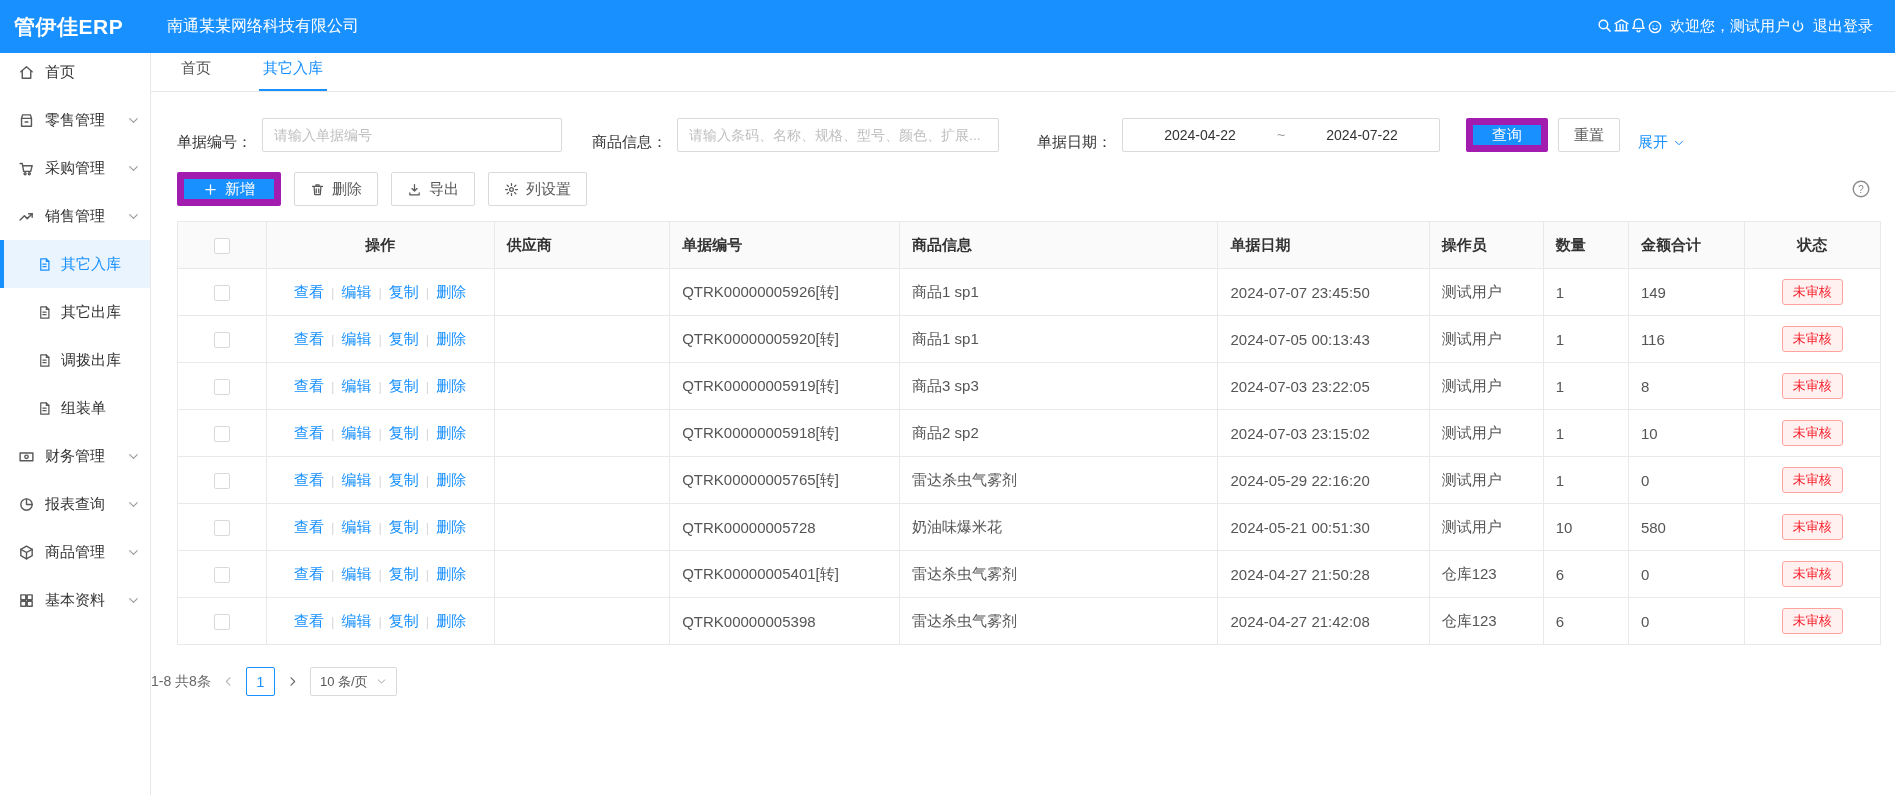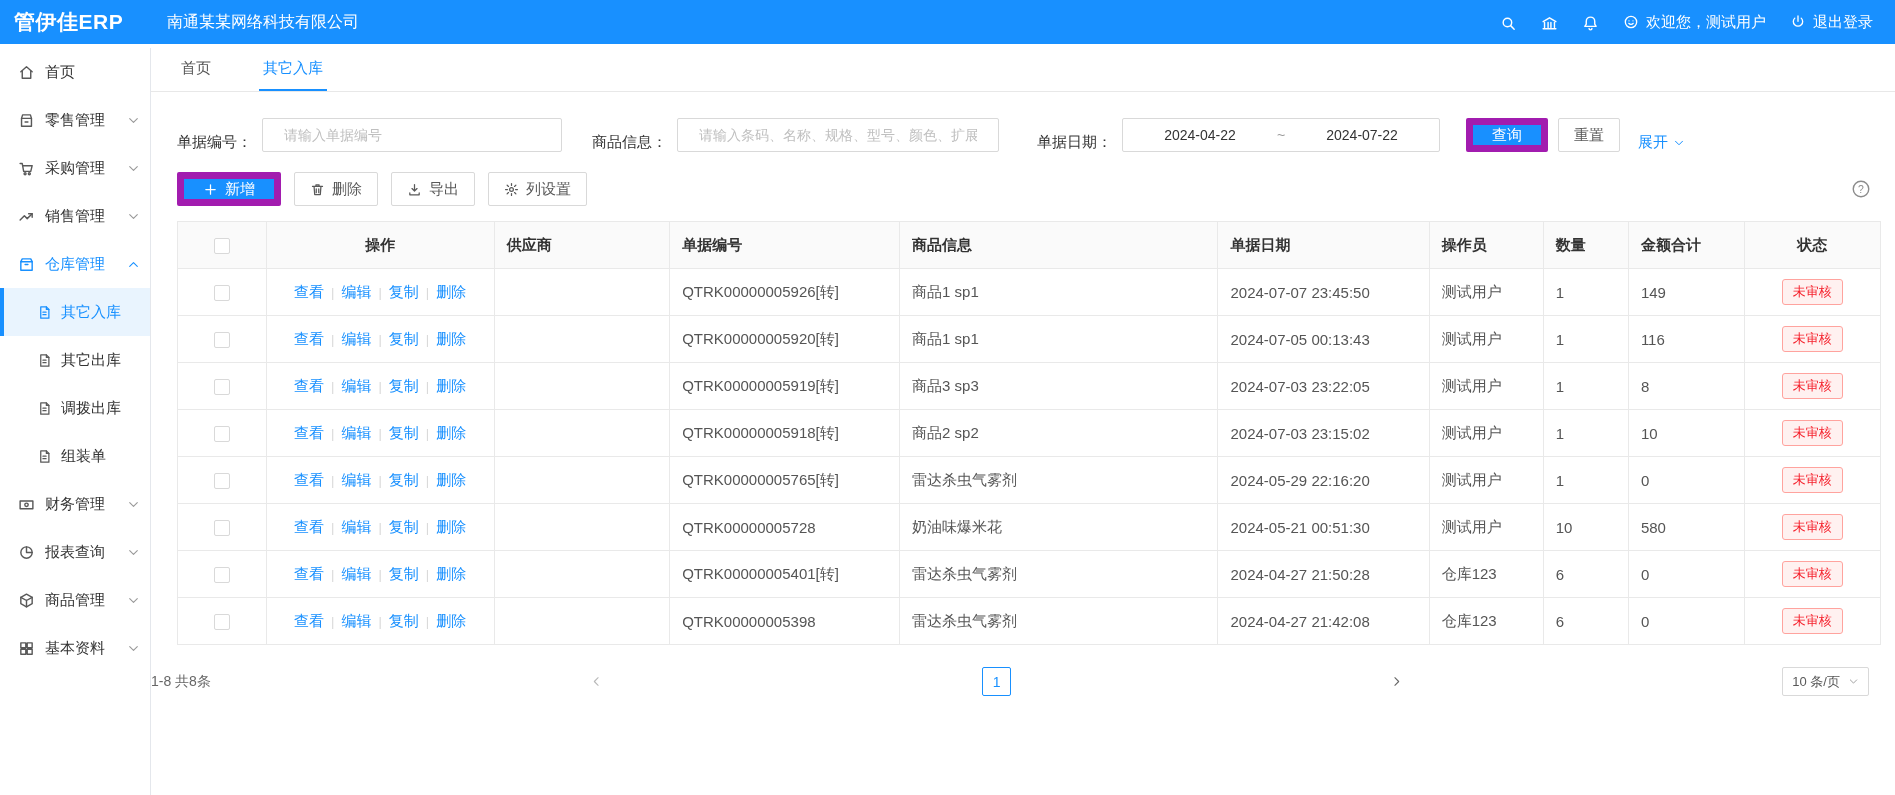--- a/index.html
+++ b/index.html
@@ -2,25 +2,25 @@
 <html><head>
 <meta charset="utf-8">
 <style>
   *{box-sizing:border-box;margin:0;padding:0}
   html,body{width:1895px;height:795px;overflow:hidden;background:#fff;
     font-family:"Liberation Sans","DejaVu Sans",sans-serif;color:#333;font-size:15px;}
   .icn{display:inline-flex;align-items:center;justify-content:center}
   .icn svg{width:100%;height:100%;display:block}
 
   
-  .header{position:fixed;top:0;left:0;right:0;height:44px;background:#1890ff;color:#fff;
+  .header{position:fixed;top:0;left:0;right:0;height:53px;background:#1890ff;color:#fff;
     display:flex;align-items:center;z-index:10}
   .logo{width:151px;padding-left:14px;font-size:21px;font-weight:bold;letter-spacing:.5px}
   .company{font-size:16px;margin-left:16px}
-  .header-right{margin-left:auto;display:flex;align-items:flex-end;gap:24px;padding-right:22px;font-size:15px}
+  .header-right{margin-left:auto;display:flex;align-items:flex-start;padding-right:22px;font-size:15px}
   .hicon{width:17px;height:17px;cursor:pointer;color:#fff}
   .huser,.hlogout{display:flex;align-items:center;gap:7px;cursor:pointer}
   .huser .icn,.hlogout .icn{width:16px;height:16px}
 
   
   .sidebar{position:fixed;top:48px;left:0;bottom:0;width:151px;background:#fff;
     border-right:1px solid #e4e7ec;z-index:5}
   .side-item{height:48px;display:flex;align-items:center;padding:0 10px 0 18px;cursor:pointer;color:#333}
   .side-item .s-icon{width:17px;height:17px;margin-right:10px;color:#595959;flex:none}
   .side-item .s-chevron{margin-left:auto;width:13px;height:13px;color:#999}
@@ -35,21 +35,21 @@
   
   .main{margin-left:151px;padding-top:48px}
   .tabbar{height:44px;border-bottom:1px solid #e8e8e8;display:flex;align-items:stretch;
     padding-left:26px;gap:44px;background:#fff}
   .tab{display:flex;align-items:center;color:#555;cursor:pointer;border-bottom:2px solid transparent;padding:0 4px}
   .tab.active{color:#1890ff;border-bottom-color:#1890ff}
 
   
   .filters{display:flex;align-items:flex-end;padding:26px 14px 0 26px;gap:10px}
   .f-label{white-space:nowrap}
-  .f-input{height:34px;border:1px solid #d9d9d9;border-radius:2px;padding:0 21px;font-size:14px;
+  .f-input{height:34px;border:1px solid #d9d9d9;border-radius:2px;padding:0 11px;font-size:14px;
     color:#333;outline:none;font-family:inherit}
   .f-input::placeholder{color:#bfbfbf}
   .in-billno{width:300px}
   .in-product{width:322px;margin-right:28px}
   .date-box{width:318px;height:34px;border:1px solid #d9d9d9;border-radius:2px;display:flex;
     align-items:center;cursor:pointer}
   .date-box .dv{flex:1;text-align:center;color:#333;font-size:14px}
   .date-box .dsep{color:#999;font-size:14px}
   .btn{height:34px;border-radius:2px;font-size:15px;display:inline-flex;align-items:center;
     justify-content:center;cursor:pointer;font-family:inherit;gap:7px}
@@ -73,22 +73,22 @@
   td{color:#555}
   .c{text-align:center}
   .cb{display:inline-block;width:16px;height:16px;border:1px solid #d9d9d9;border-radius:2px;
     background:#fff;vertical-align:middle;cursor:pointer}
   a.lnk{color:#1890ff;text-decoration:none;cursor:pointer}
   .sep{color:#d9d9d9;margin:0 7px;font-size:13px}
   .badge{display:inline-block;padding:3px 10px;font-size:13px;color:#f5222d;background:#fff1f0;
     border:1px solid #ffa39e;border-radius:3px;line-height:1.35}
 
   
-  .pagination{display:flex;align-items:center;justify-content:space-between;gap:11px;
-    padding:22px 26px 0 0;font-size:14px;color:#666}
+  .pagination{display:flex;align-items:center;justify-content:flex-start;gap:11px;
+    padding:22px 18px 0 0;font-size:14px;color:#666}
   .pg-arrow{width:13px;height:13px;color:#b8b8b8;cursor:pointer}
   .pg-arrow.en{color:#666}
   .pg-page{min-width:29px;height:29px;border:1px solid #1890ff;border-radius:2px;color:#1890ff;
     display:inline-flex;align-items:center;justify-content:center;cursor:pointer;background:#fff}
   .pg-size{height:29px;border:1px solid #d9d9d9;border-radius:2px;display:inline-flex;align-items:center;
     gap:8px;padding:0 9px;color:#595959;font-size:13px;cursor:pointer;background:#fff}
   .pg-size .icn{width:11px;height:11px;color:#999}
 </style>
 </head>
 <body>
@@ -182,35 +182,20 @@
         <span class="icn s-icon">
           <svg viewBox="0 0 24 24" fill="none" stroke="currentColor" stroke-width="2" stroke-linecap="round" stroke-linejoin="round">
             <path d="M3 17l6-6 4 4 7-7"></path>
             <path d="M15 8h5v5"></path>
           </svg>
         </span>
         <span class="s-label">销售管理</span>
         <span class="icn s-chevron">
           <svg viewBox="0 0 24 24" fill="none" stroke="currentColor" stroke-width="2" stroke-linecap="round" stroke-linejoin="round">
             <path d="M5 8.5l7 7 7-7"></path>
-          </svg>
-        </span>
-      </div>
-      <div class="side-item active">
-        <span class="icn s-icon">
-          <svg viewBox="0 0 24 24" fill="none" stroke="currentColor" stroke-width="2" stroke-linecap="round" stroke-linejoin="round">
-            <path d="M4 8h16v12H4z"></path>
-            <path d="M4 8l2-4h12l2 4"></path>
-            <path d="M10 12h4"></path>
-          </svg>
-        </span>
-        <span class="s-label">仓库管理</span>
-        <span class="icn s-chevron">
-          <svg viewBox="0 0 24 24" fill="none" stroke="currentColor" stroke-width="2" stroke-linecap="round" stroke-linejoin="round">
-            <path d="M5 15.5l7-7 7 7"></path>
           </svg>
         </span>
       </div>
       <div class="sub-item selected">
         <span class="icn s-icon">
           <svg viewBox="0 0 24 24" fill="none" stroke="currentColor" stroke-width="2" stroke-linecap="round" stroke-linejoin="round">
             <path d="M6 3h9l4 4v14H6z"></path>
             <path d="M15 3v4h4M9.5 11.5h5M9.5 15.5h5"></path>
           </svg>
         </span>

